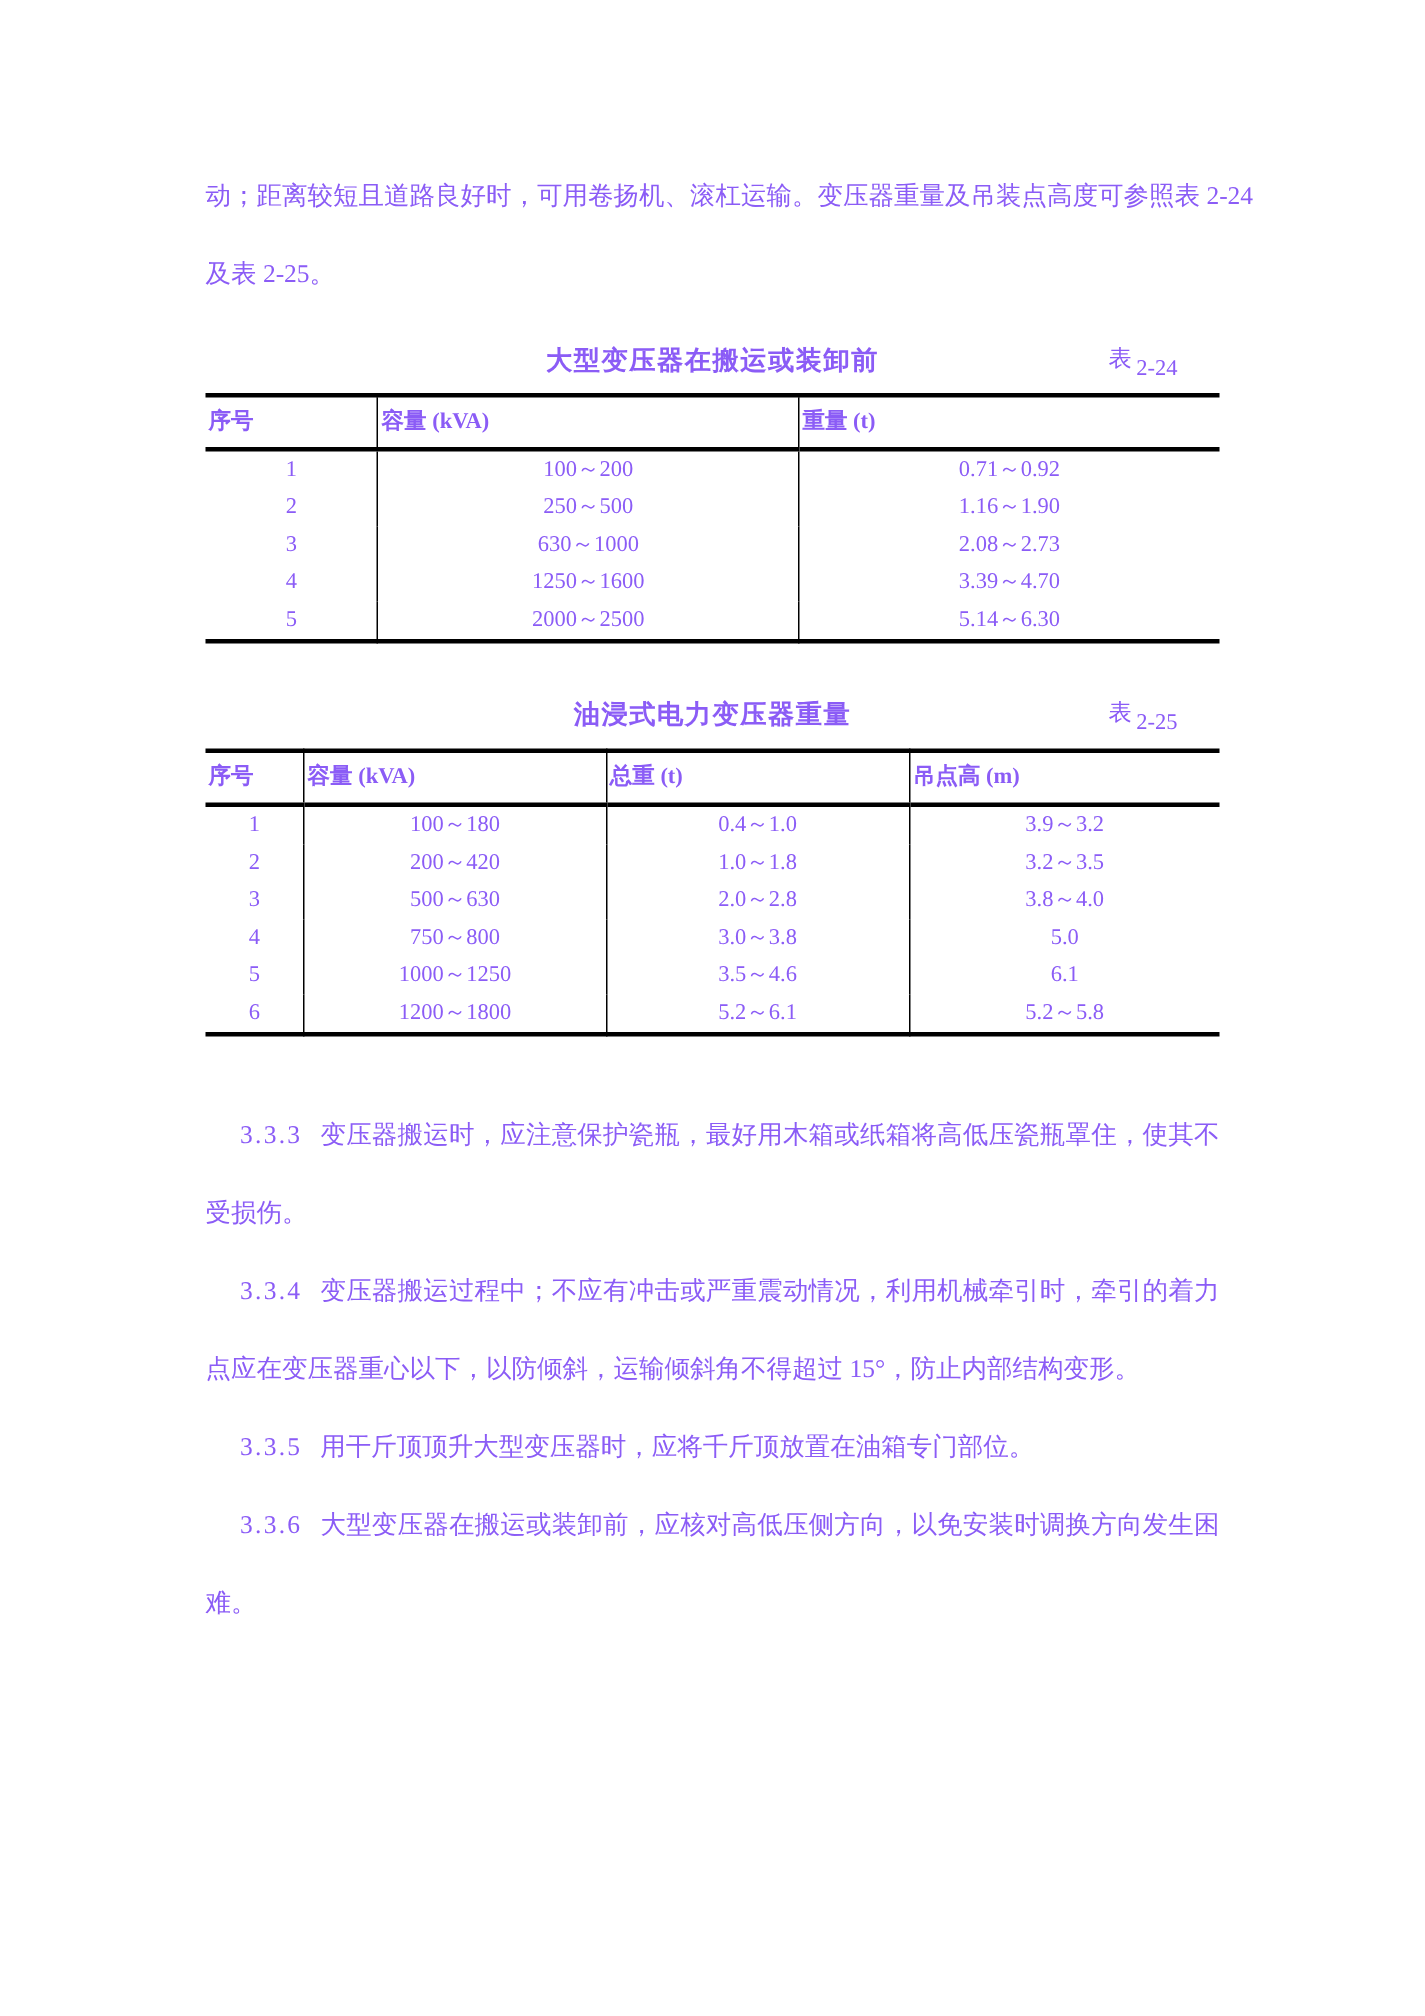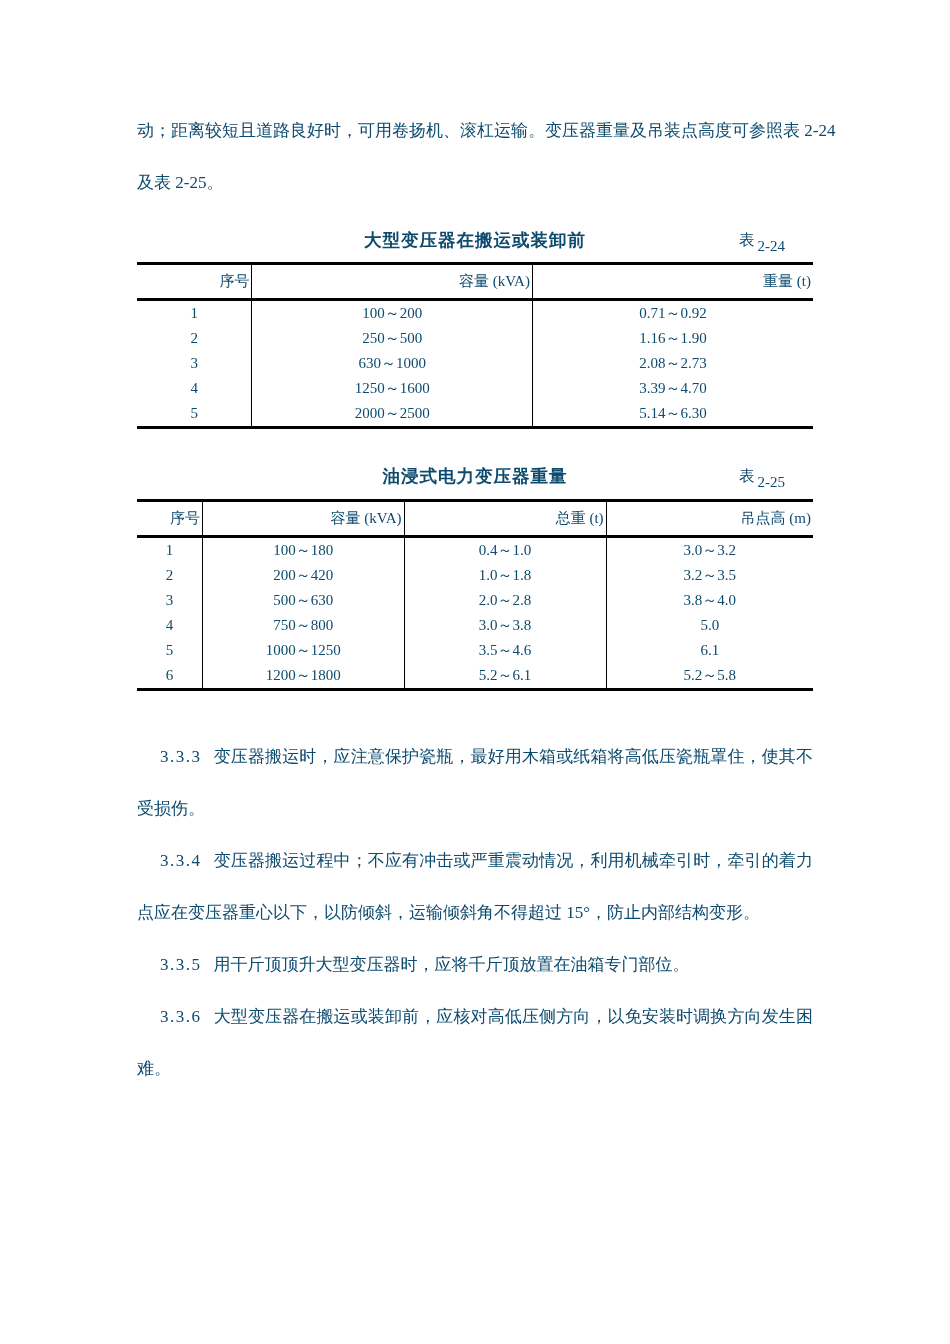--- a/index.html
+++ b/index.html
@@ -2,21 +2,21 @@
 <html><head>
 <meta charset="utf-8">
 <style>
   * { box-sizing: border-box; }
   html, body { margin: 0; padding: 0; background: #ffffff; }
   .page {
     position: relative;
     width: 950px;
     height: 1344px;
     background: #ffffff;
-    color: #0c4a6e;
+    color: #8b5cf6;
     font-family: "Liberation Serif", "DejaVu Serif", serif;
     overflow: hidden;
   }
   .content {
     position: absolute;
     left: 137px;
     top: 0;
     width: 676px;
     padding-top: 105px;
   }
@@ -37,25 +37,25 @@
   .dtable {
     width: 100%;
     border-collapse: collapse;
     table-layout: fixed;
     border-top: 3px solid #000;
     border-bottom: 3px solid #000;
   }
   .t1 { margin-top: 7px; }
   .t2 { margin-top: 8px; }
   .dtable th {
-    font-weight: normal;
+    font-weight: bold;
     font-size: 15px;
     line-height: 19px;
     padding: 7px 2px;
-    text-align: right;
+    text-align: left;
     border-bottom: 3px solid #000;
   }
   .dtable td {
     font-size: 15px;
     line-height: 19px;
     padding: 3px 2px;
     text-align: center;
   }
   .dtable th + th, .dtable td + td { border-left: 1px solid #000; }
   .t1 col.c1 { width: 17%; }
@@ -153,21 +153,21 @@
           <th>容量 (kVA)</th>
           <th>总重 (t)</th>
           <th>吊点高 (m)</th>
         </tr>
       </thead>
       <tbody>
           <tr>
             <td>1</td>
             <td>100～180</td>
             <td>0.4～1.0</td>
-            <td>3.0～3.2</td>
+            <td>3.9～3.2</td>
           </tr>
           <tr>
             <td>2</td>
             <td>200～420</td>
             <td>1.0～1.8</td>
             <td>3.2～3.5</td>
           </tr>
           <tr>
             <td>3</td>
             <td>500～630</td>

